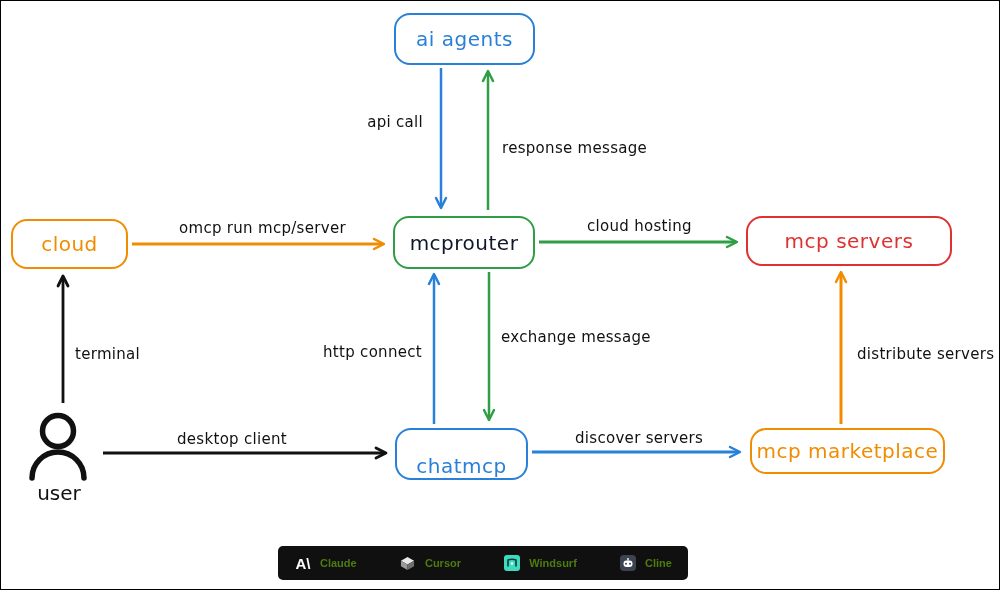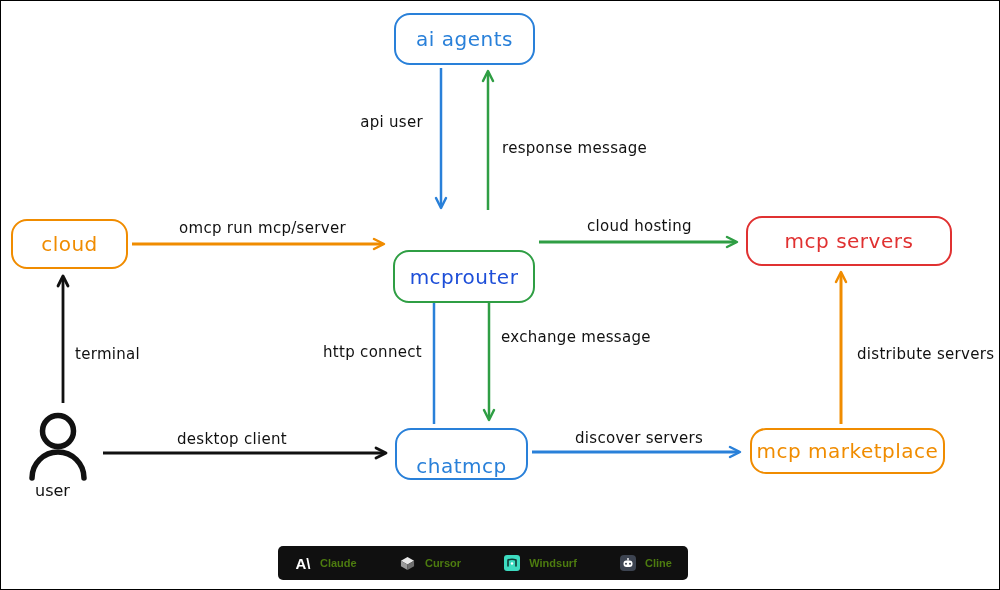--- a/index.html
+++ b/index.html
@@ -17,33 +17,33 @@
     position:absolute;
     box-sizing:border-box;
     background:#fff;
     border:2.5px solid;
     border-radius:16px;
     display:flex;align-items:center;justify-content:center;
     font-size:20px;font-weight:normal;
     letter-spacing:0.5px;
   }
   .node.blue{border-color:#2980d9;color:#2980d9;}
-  .node.green{border-color:#2f9e44;color:#1d4ed8;margin-top:34px;}
+  .node.green{border-color:#2f9e44;color:#0f172a;}
   .node.orange{border-color:#f08c00;color:#f08c00;}
   .node.red{border-color:#e03131;color:#e03131;}
   .edge-label{
     position:absolute;
     font-size:15px;
     color:#111;
     white-space:nowrap;
     letter-spacing:0.3px;
   }
   .user-label{
     position:absolute;left:34px;top:480px;width:48px;
-    text-align:left;font-size:16px;color:#111;
+    text-align:center;font-size:20px;color:#111;
   }
   #footer-bar{
     position:absolute;left:277px;top:545px;width:410px;height:34px;
     background:#101010;border-radius:5px;
     display:flex;align-items:center;justify-content:space-between;
     padding:0 16px;box-sizing:border-box;
     font-family:"Liberation Sans",sans-serif;
   }
   .footer-item{display:flex;align-items:center;gap:8px;}
   .footer-item .label{color:#4d7c0f;font-size:11px;font-weight:bold;}
@@ -100,21 +100,21 @@
   <div class="node red" style="left:745px;top:215px;width:206px;height:50px;">
       <span>mcp servers</span>
     </div>
   <div class="node blue" style="left:394px;top:427px;width:133px;height:52px;align-items:flex-end;">
       <span>chatmcp</span>
     </div>
   <div class="node orange" style="left:749px;top:427px;width:195px;height:46px;">
       <span>mcp marketplace</span>
     </div>
 
-  <div class="edge-label" style="left:352px;top:112px;width:70px;text-align:right;">api user</div>
+  <div class="edge-label" style="left:352px;top:112px;width:70px;text-align:right;">api call</div>
   <div class="edge-label" style="left:178px;top:218px;">omcp run mcp/server</div>
   <div class="edge-label" style="left:501px;top:138px;">response message</div>
   <div class="edge-label" style="left:586px;top:216px;">cloud hosting</div>
   <div class="edge-label" style="left:74px;top:344px;">terminal</div>
   <div class="edge-label" style="left:321px;top:342px;width:100px;text-align:right;">http connect</div>
   <div class="edge-label" style="left:500px;top:327px;">exchange message</div>
   <div class="edge-label" style="left:856px;top:344px;">distribute servers</div>
   <div class="edge-label" style="left:176px;top:429px;">desktop client</div>
   <div class="edge-label" style="left:574px;top:428px;">discover servers</div>
 

